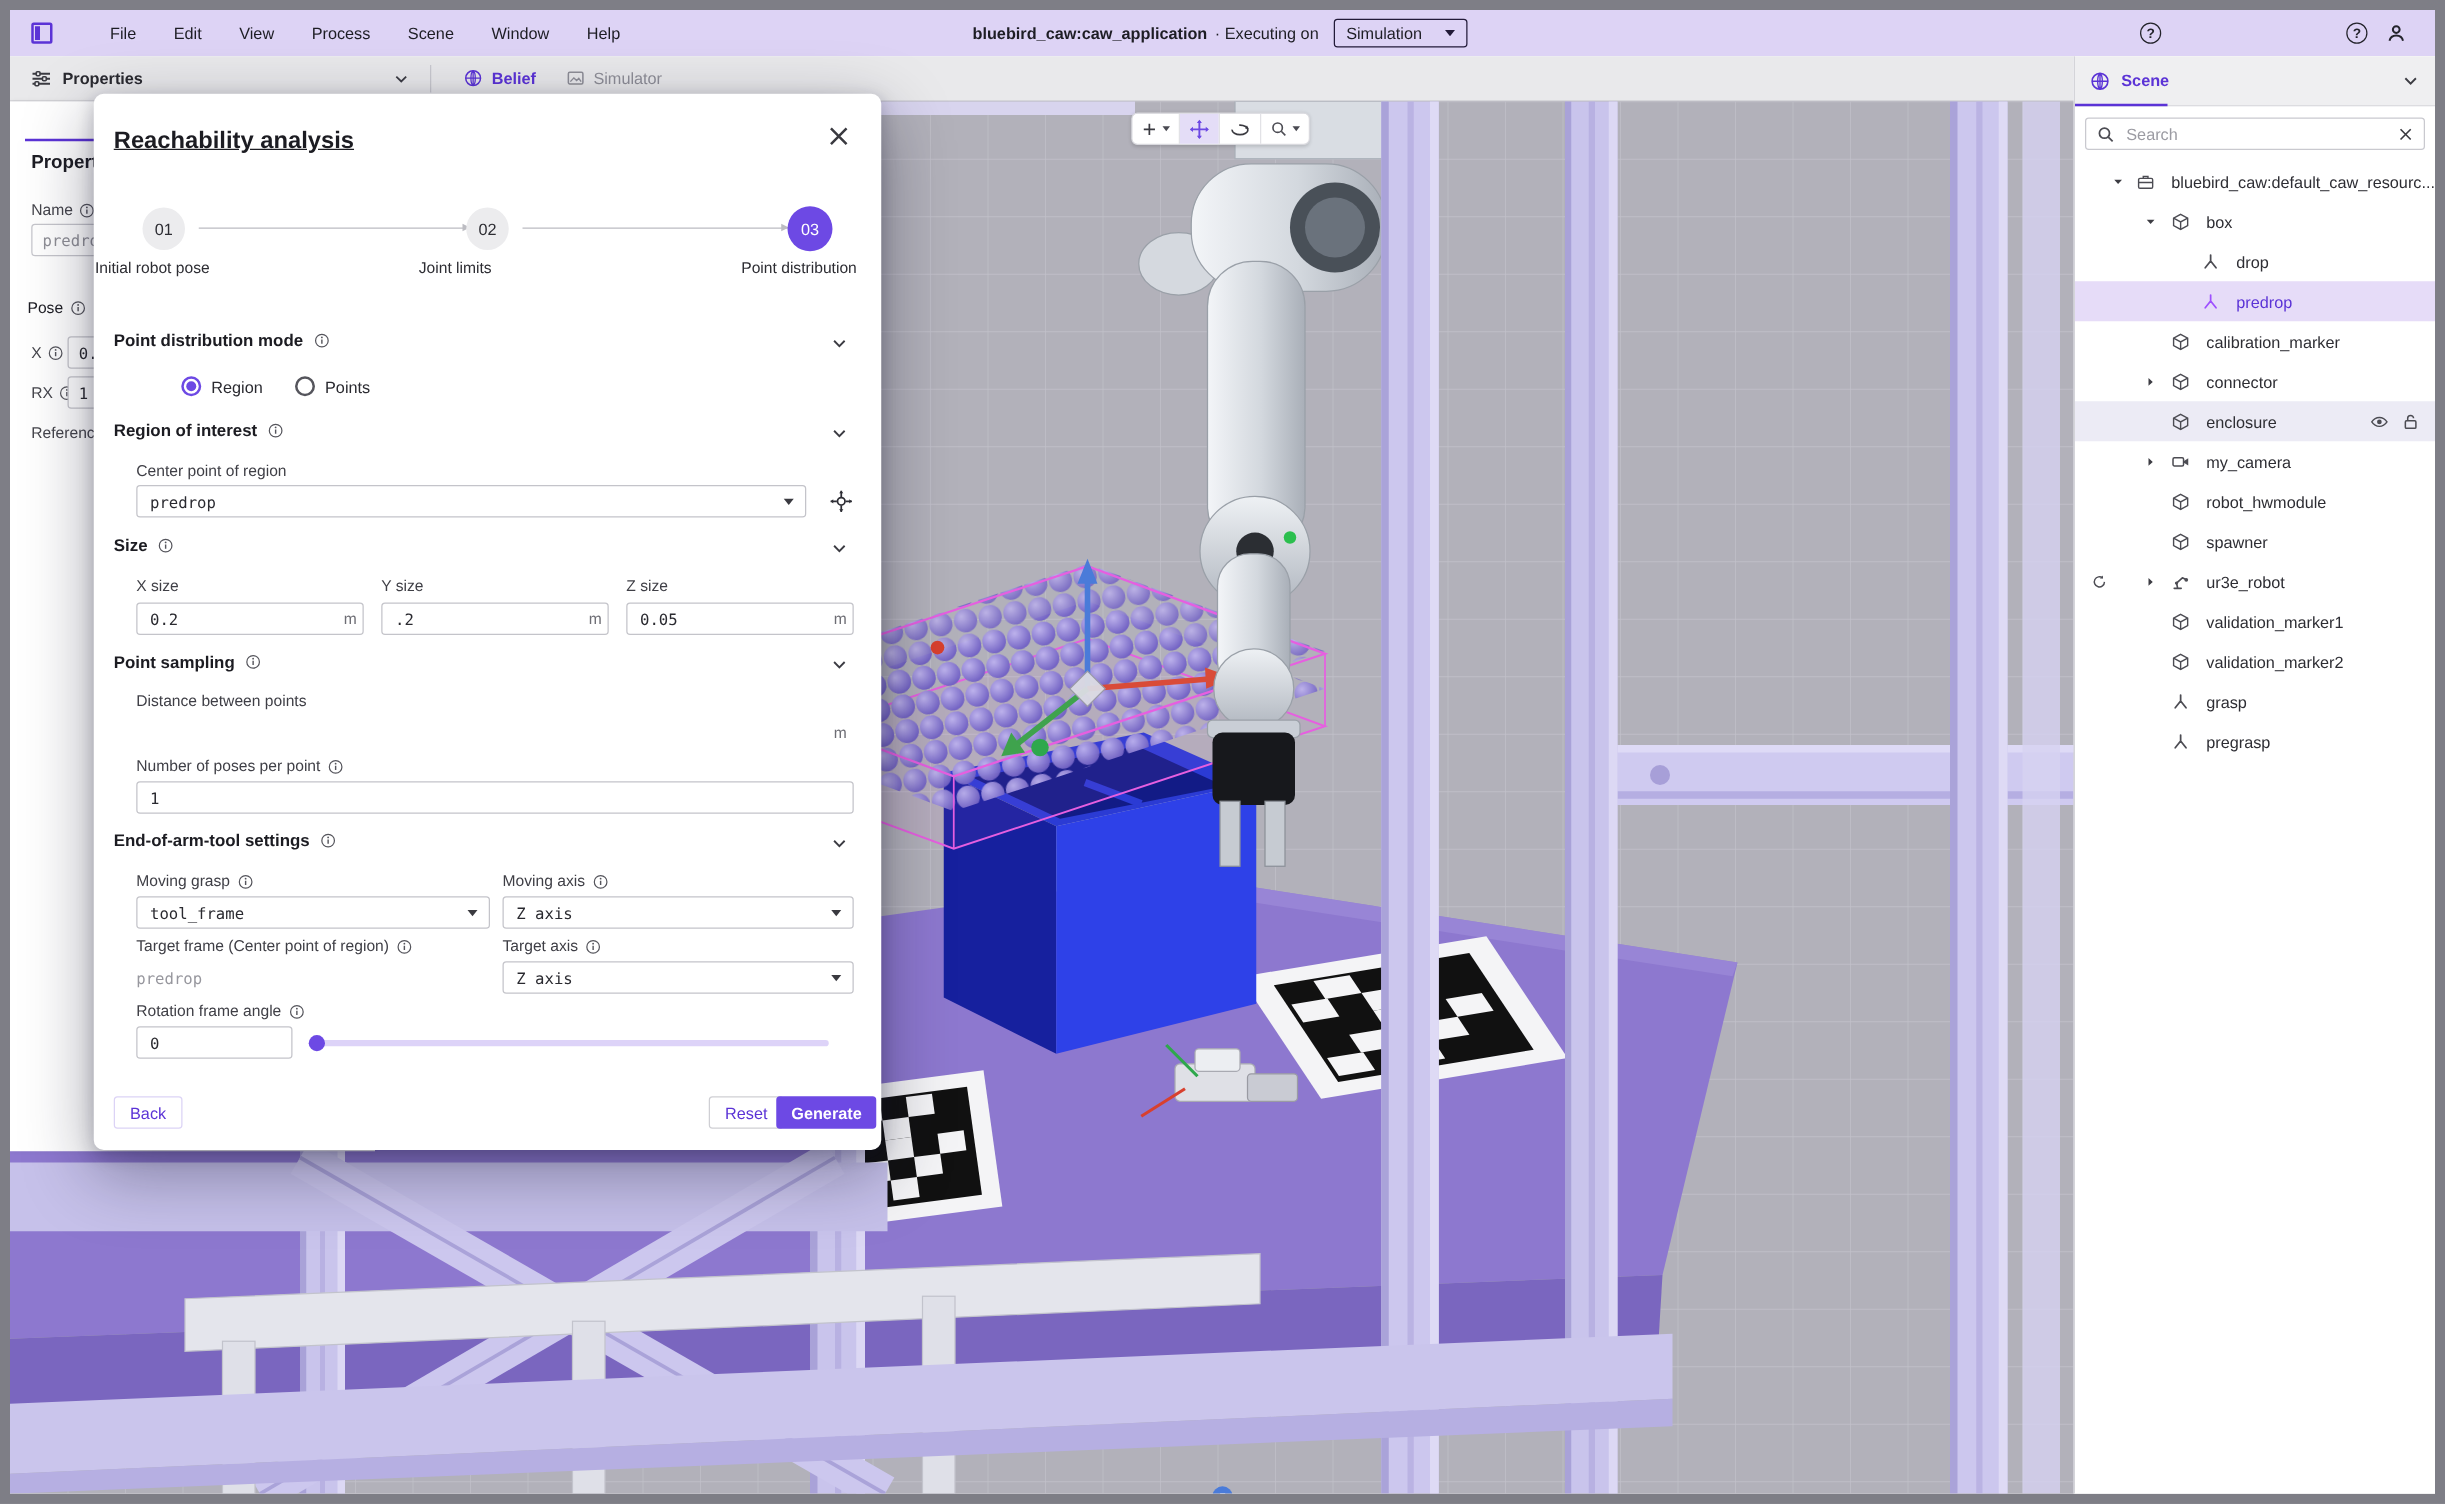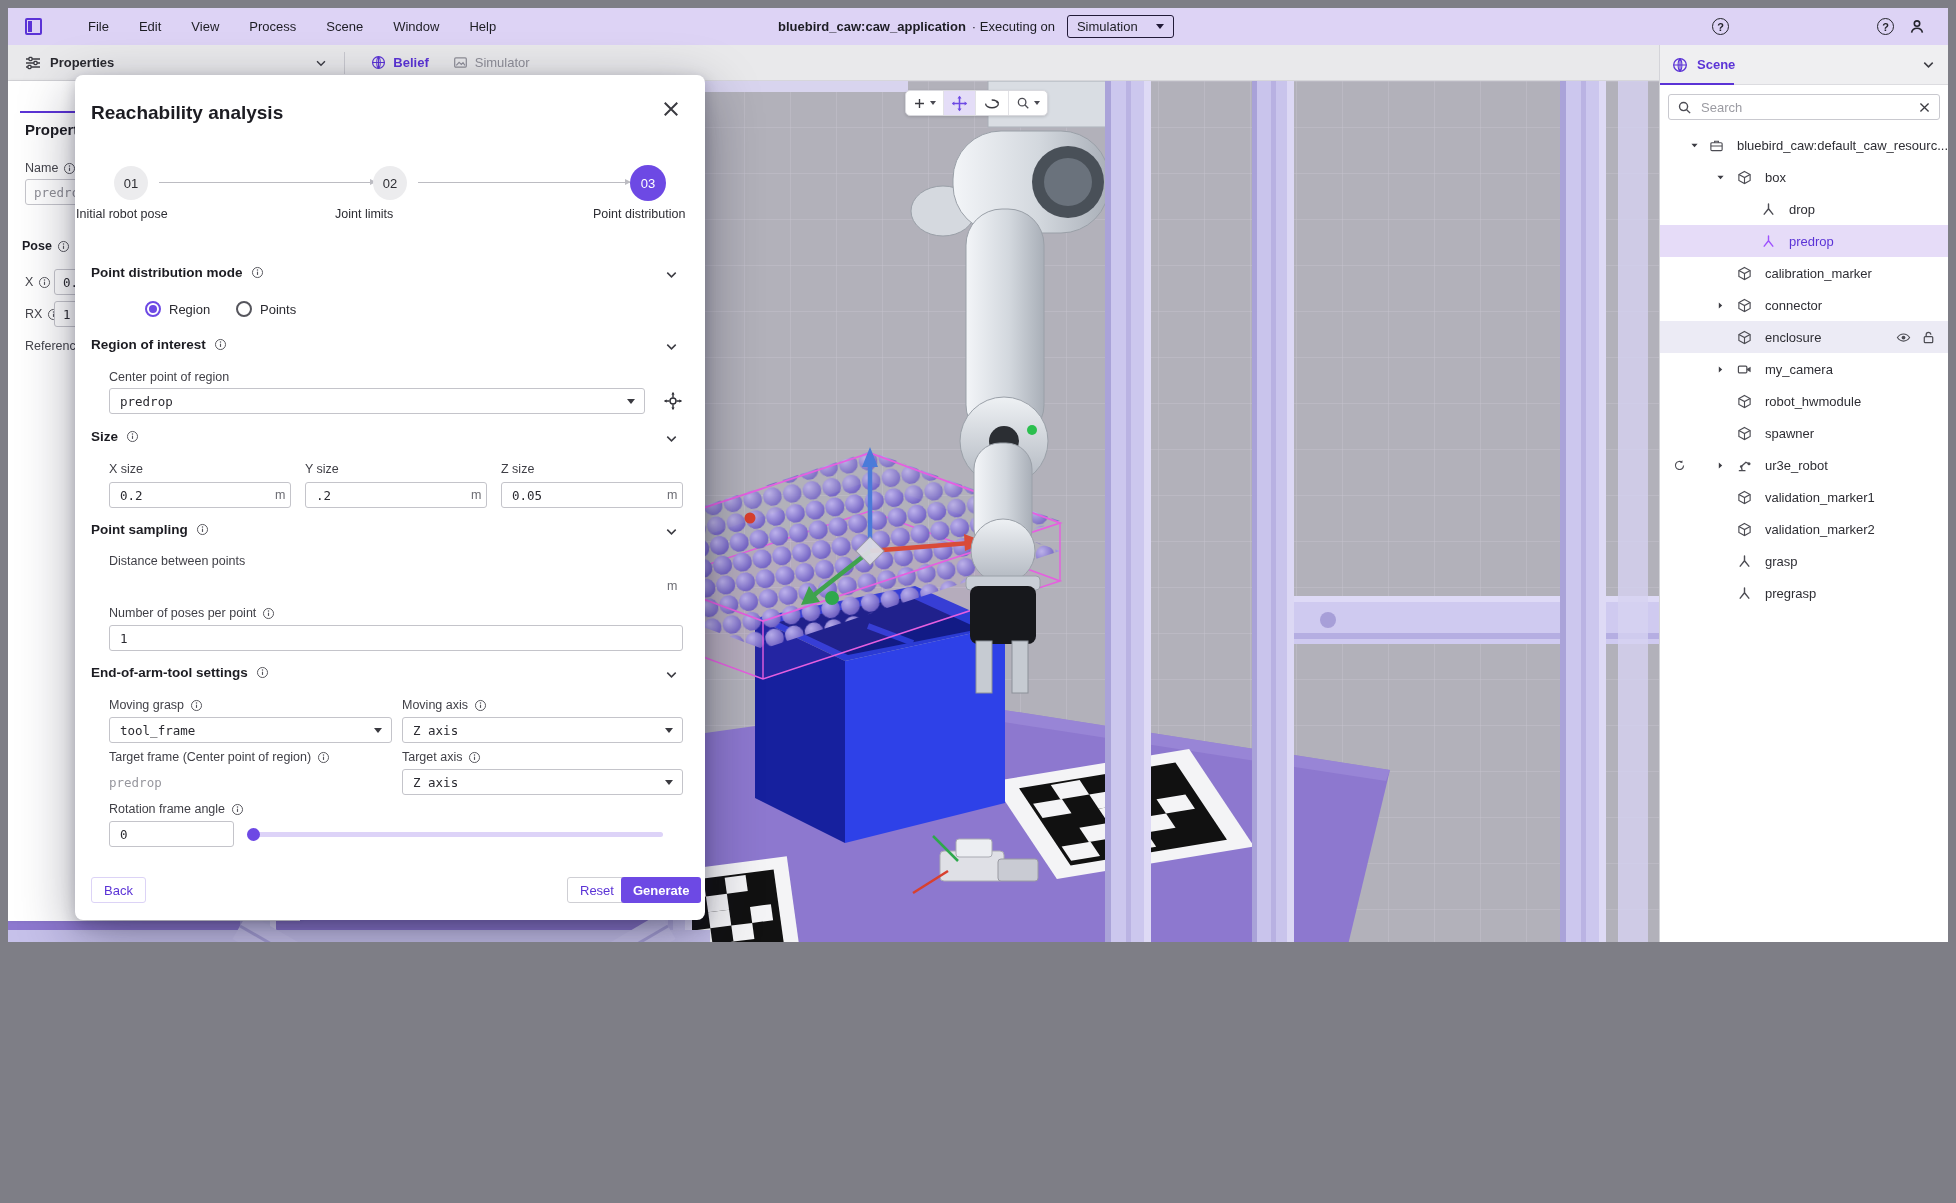--- a/index.html
+++ b/index.html
@@ -1,17 +1,17 @@
 <!DOCTYPE html>
 <html><head>
 <meta charset="utf-8">
 <style>
   html,body{margin:0;padding:0;background:#7e7e86;font-family:"Liberation Sans",sans-serif;}
   *{box-sizing:border-box;}
-  .frame{width:1956px;height:942px;padding:8px;background:#7e7e86;}
+  .frame{width:1956px;height:1203px;padding:8px;background:#7e7e86;}
   .app{position:relative;width:1940px;height:1187px;background:#fff;overflow:hidden;}
 
   
   .menubar{position:absolute;left:0;top:0;width:1940px;height:37px;background:#ddd3f5;display:flex;align-items:center;}
   .logo{width:17px;height:17px;border:2px solid #5b33d6;border-radius:2px;margin:0 0 0 17px;position:relative;}
   .logo:after{content:"";position:absolute;left:1px;top:1px;bottom:1px;width:4px;background:#5b33d6;}
   .menus{display:flex;gap:30px;margin-left:46px;}
   .menu-item{font-size:13px;color:#1d1d24;cursor:default;}
   .titlewrap{position:absolute;left:770px;top:0;height:37px;display:flex;align-items:center;gap:6px;font-size:13px;color:#1d1d24;}
   .title-bold{font-weight:700;}
@@ -62,21 +62,21 @@
   .trow .noexp{width:16px;margin-right:8px;}
   .trow .ticon{width:16px;display:flex;justify-content:center;margin-right:13px;}
   .trow.selected{background:#e6dcf8;color:#5b33d6;}
   .trow.hovered{background:#ecebf5;}
   .trow .trailing{position:absolute;right:12px;display:flex;gap:10px;align-items:center;}
   .trow .leading-sync{position:absolute;left:13px;}
   svg.ic{width:15px;height:15px;display:block;}
 
   
   .modal{position:absolute;left:67px;top:67px;width:630px;height:845px;background:#fff;border-radius:8px;box-shadow:0 18px 55px rgba(15,15,40,.38),0 4px 14px rgba(15,15,40,.22);}
-  .m-title{position:absolute;left:16px;top:27px;font-size:19px;font-weight:600;color:#1c1c22;}
+  .m-title{position:absolute;left:16px;top:27px;font-size:19px;font-weight:600;color:#1c1c22;text-decoration:underline;}
   .m-close{position:absolute;right:24px;top:24px;width:20px;height:20px;}
   .step-circle{position:absolute;width:34px;height:34px;border-radius:50%;background:#ececee;color:#2d2d33;font-size:13px;display:flex;align-items:center;justify-content:center;top:91px;}
   .step-circle.active{background:#6d49e4;color:#fff;width:36px;height:36px;top:90px;}
   .step-line{position:absolute;top:107px;height:1px;background:#bcbcc2;}
   .step-line:after{content:"";position:absolute;right:-1px;top:-3px;border-left:6px solid #bcbcc2;border-top:3.5px solid transparent;border-bottom:3.5px solid transparent;}
   .step-label{position:absolute;top:131px;width:110px;text-align:left;font-size:12.5px;color:#2d2d33;line-height:1.35;}
   .sec-head{position:absolute;left:16px;display:flex;align-items:center;gap:8px;font-size:13.5px;font-weight:700;color:#1c1c22;}
   .sec-chev{position:absolute;right:26px;}
   .m-label{position:absolute;font-size:12.5px;color:#3f3f46;display:flex;align-items:center;gap:6px;}
   .m-input{position:absolute;height:26px;border:1px solid #c4c4ca;border-radius:3px;font-family:"DejaVu Sans Mono",monospace;font-size:12.5px;color:#2a2a30;padding:0 10px;background:#fff;}
@@ -466,21 +466,21 @@
   <aside class="props-card">
     <div class="props-underline"></div>
     <div class="props-h">Properties</div>
     <div class="fld-label" style="left:17px;top:80px">
       <span>Name</span>
       <svg class="info-ic">
             <use href="#s-info"></use>
           </svg>
     </div>
     <input class="mini-input" style="left: 17px; top: 98px; width: 250px;" value="predrop">
-    <div class="fld-label" style="left:14px;top:158px;font-weight:700;color:#1d1d24">
+    <div class="fld-label" style="left:14px;top:158px;font-weight:400;color:#1d1d24">
       <span>Pose</span>
       <svg class="info-ic">
             <use href="#s-info"></use>
           </svg>
     </div>
     <div class="fld-label" style="left:17px;top:194px">
       <span>X</span>
       <svg class="info-ic">
             <use href="#s-info"></use>
           </svg>

